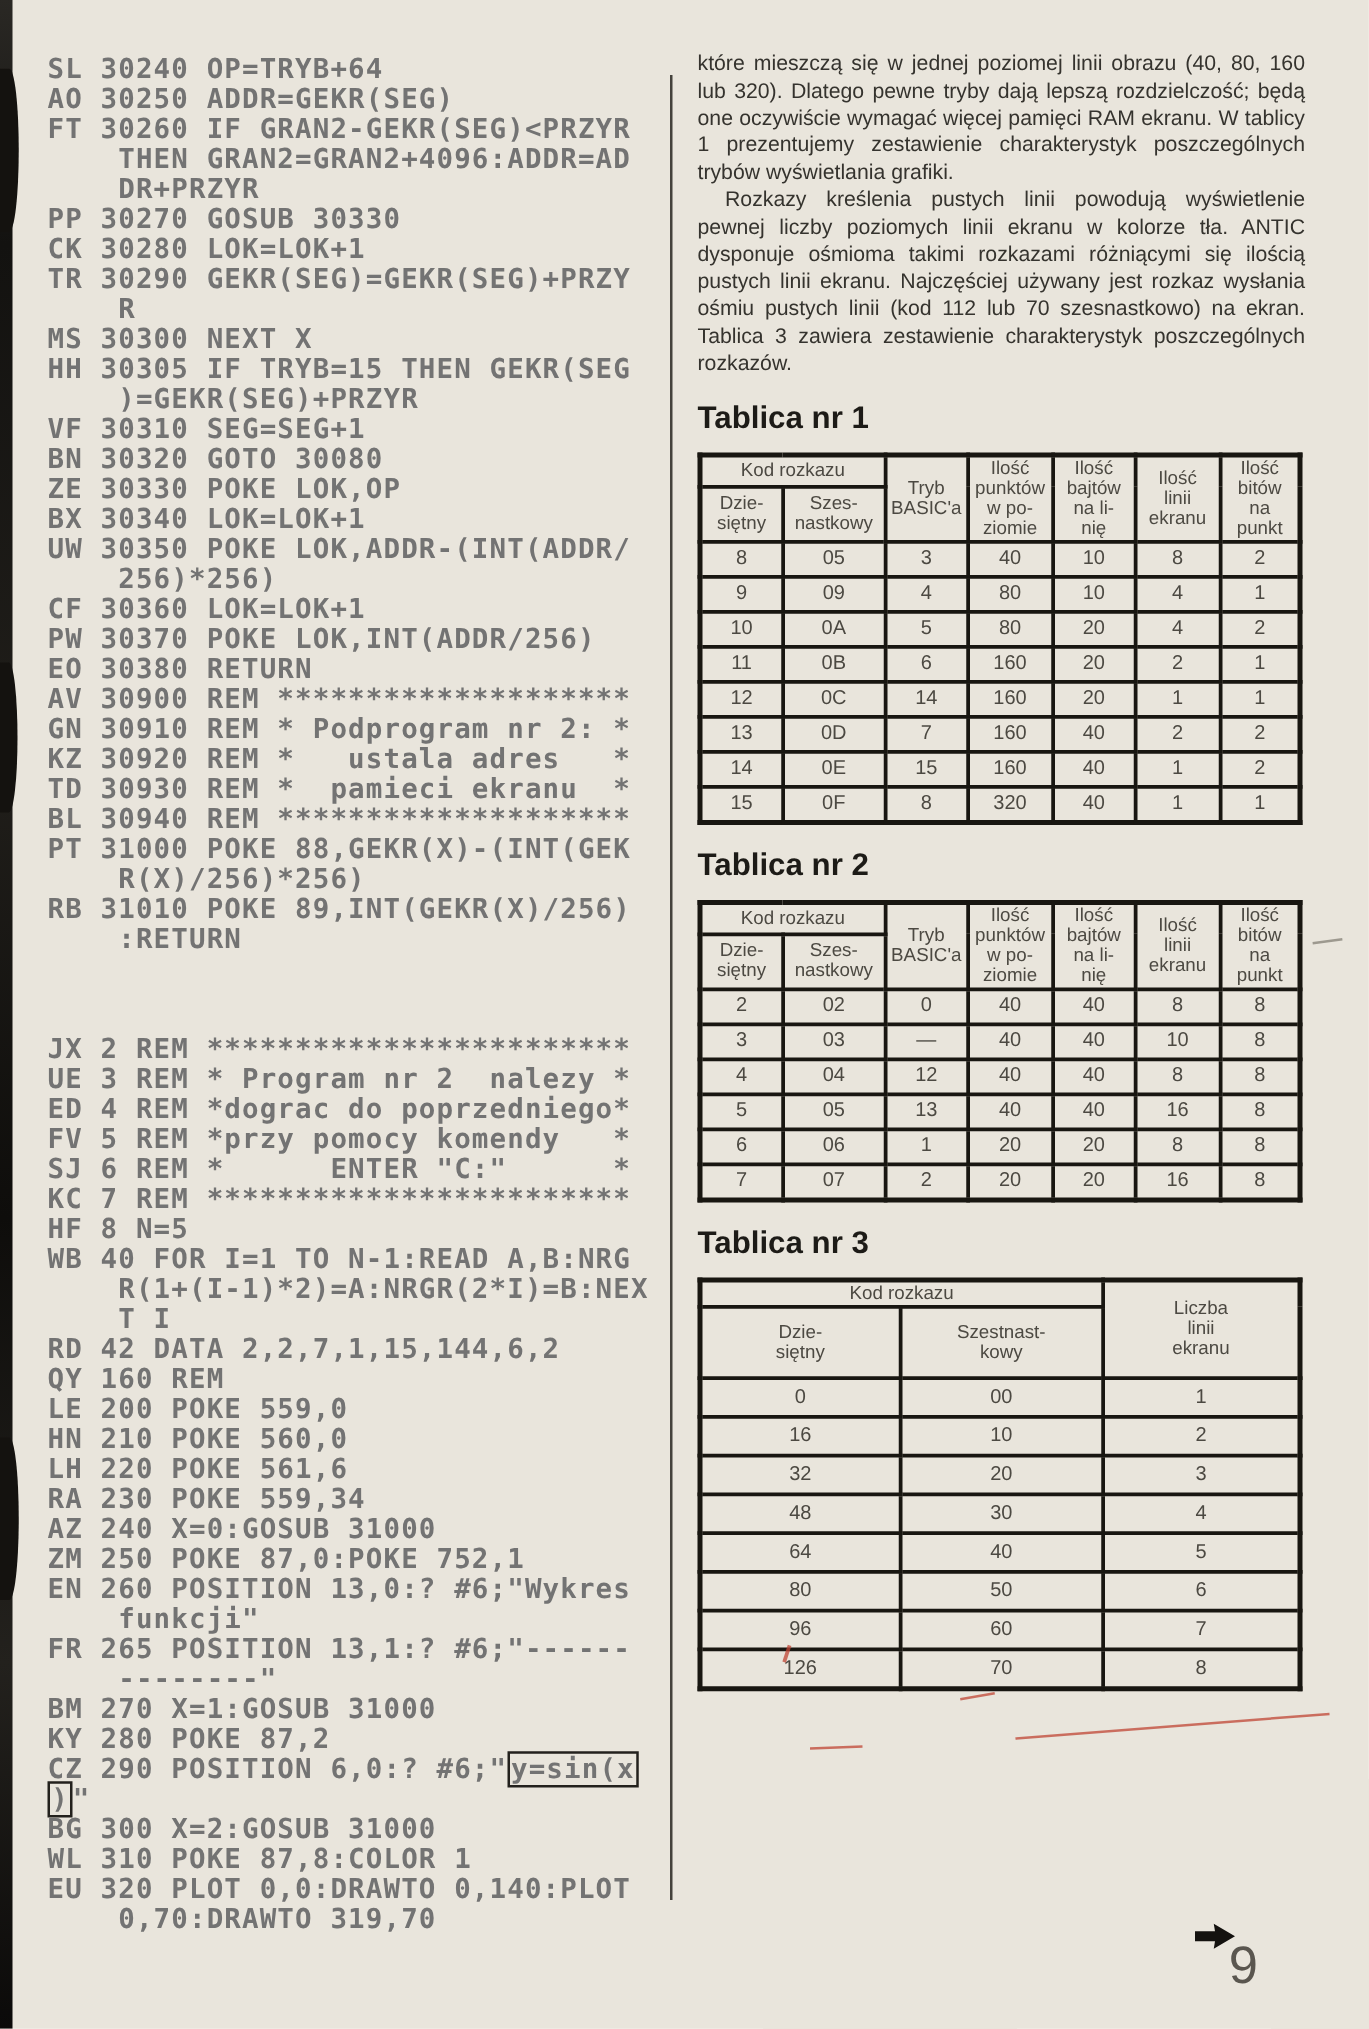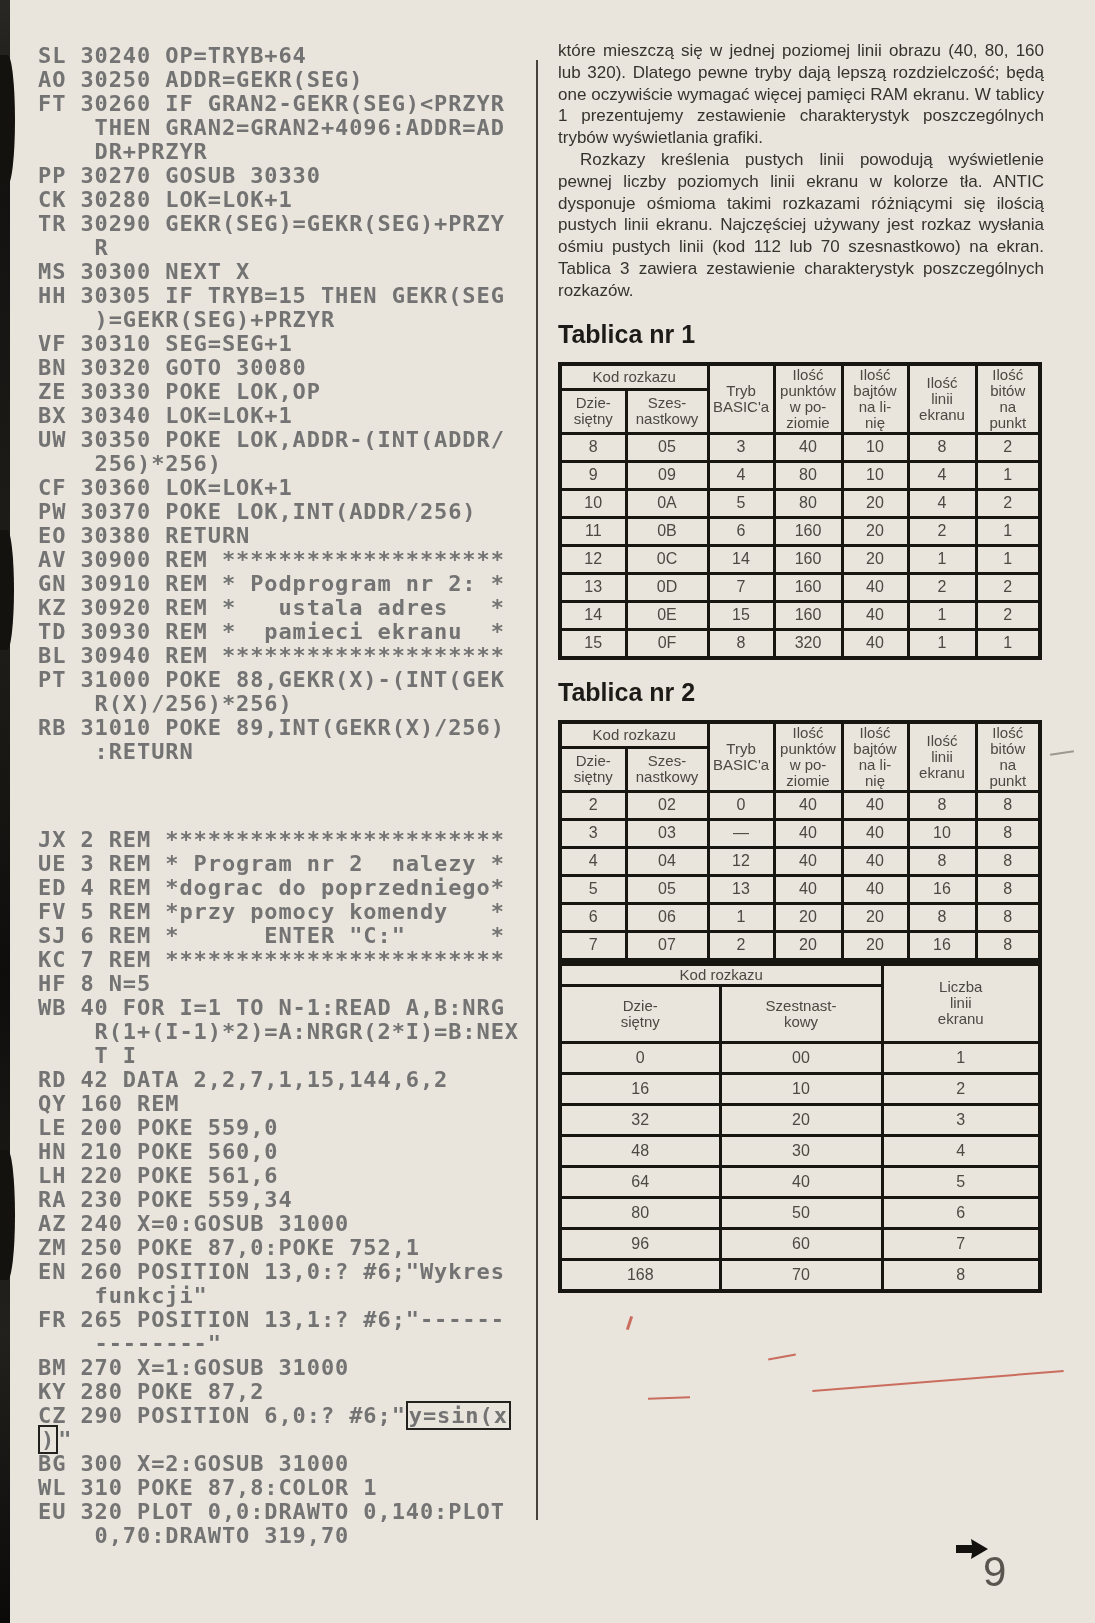--- a/index.html
+++ b/index.html
@@ -286,20 +286,21 @@
             <td>07</td>
             <td>2</td>
             <td>20</td>
             <td>20</td>
             <td>16</td>
             <td>8</td>
           </tr>
         </tbody>
     </table>
 
+    <div class="tbl-title">Tablica nr 3</div>
     <table class="dtable t3">
       <colgroup>
         <col style="width:160px">
           <col style="width:162px">
           <col style="width:158px">
       </colgroup>
       <thead>
         <tr>
           <th colspan="2">Kod rozkazu</th>
           <th rowspan="2">Liczba
@@ -343,21 +344,21 @@
             <td>80</td>
             <td>50</td>
             <td>6</td>
           </tr>
           <tr>
             <td>96</td>
             <td>60</td>
             <td>7</td>
           </tr>
           <tr>
-            <td>168</td>
+            <td>126</td>
             <td>70</td>
             <td>8</td>
           </tr>
         </tbody>
     </table>
   </div>
 
   <div class="redmark" style="left:628px;top:1316px;width:3px;height:14px;transform:rotate(18deg);"></div>
   <div class="redmark" style="left:768px;top:1356px;width:28px;transform:rotate(-10deg);"></div>
   <div class="redmark" style="left:648px;top:1397px;width:42px;transform:rotate(-2deg);"></div>

